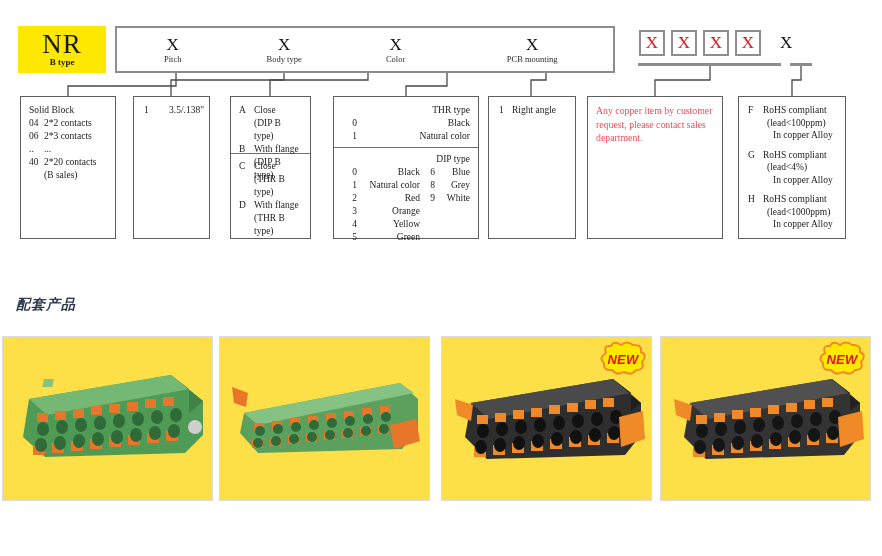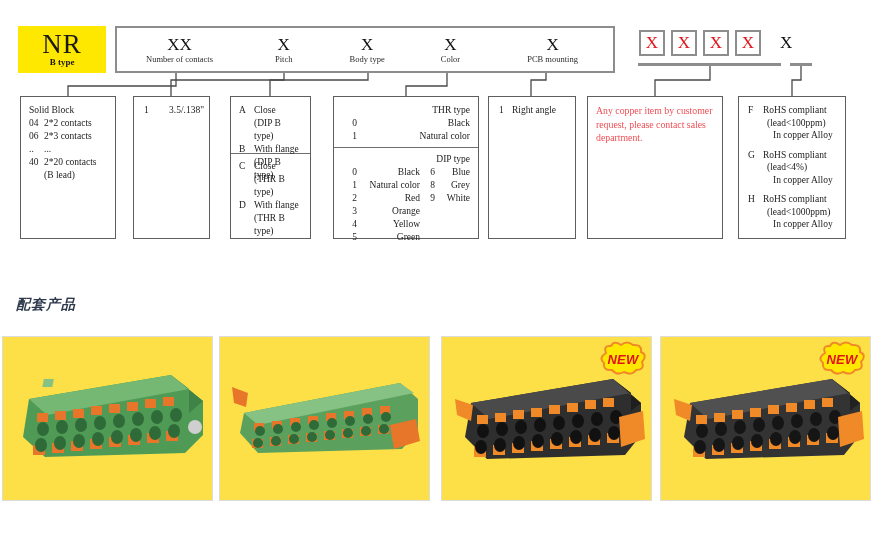--- a/index.html
+++ b/index.html
@@ -107,24 +107,20 @@
 <div id="root">
 
   <div class="coding">
 
     <div class="nr-logo">
       <div class="nr-main">NR</div>
       <div class="nr-sub">B type</div>
     </div>
 
     <div class="code-bar">
-      <div class="code-cell w-contacts">
-        <div class="cx">XX</div>
-        <div class="clabel">Number of contacts</div>
-      </div>
       <div class="code-cell">
         <div class="cx">X</div>
         <div class="clabel">Pitch</div>
       </div>
       <div class="code-cell">
         <div class="cx">X</div>
         <div class="clabel">Body type</div>
       </div>
       <div class="code-cell">
         <div class="cx">X</div>
@@ -171,21 +167,21 @@
           <span class="dval">2*3 contacts</span>
         </div>
         <div class="drow">
           <span class="dkey">..</span>
           <span class="dval">...</span>
         </div>
         <div class="drow">
           <span class="dkey">40</span>
           <span class="dval">2*20 contacts</span>
         </div>
-        <div class="dcont">(B lead)</div>
+        <div class="dcont">(B sales)</div>
       </div>
     </div>
 
     <div class="dbox" style="left:133px; top:96px; width:77px; height:143px;">
       <div class="inner" style="padding-left:10px;">
         <div class="drow">
           <span class="dkey" style="width:13px;">1</span>
           <span class="dval" style="padding-left:12px;">3.5/.138"</span>
         </div>
       </div>

